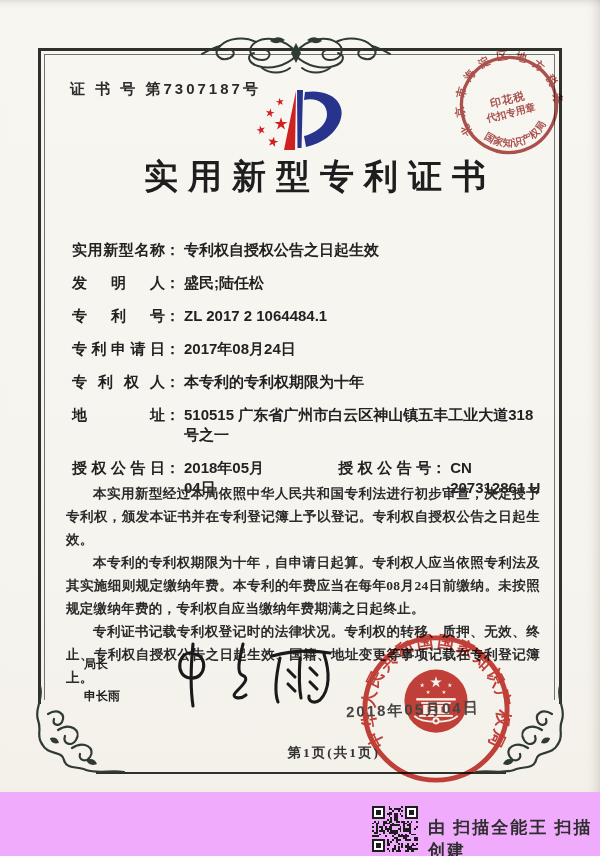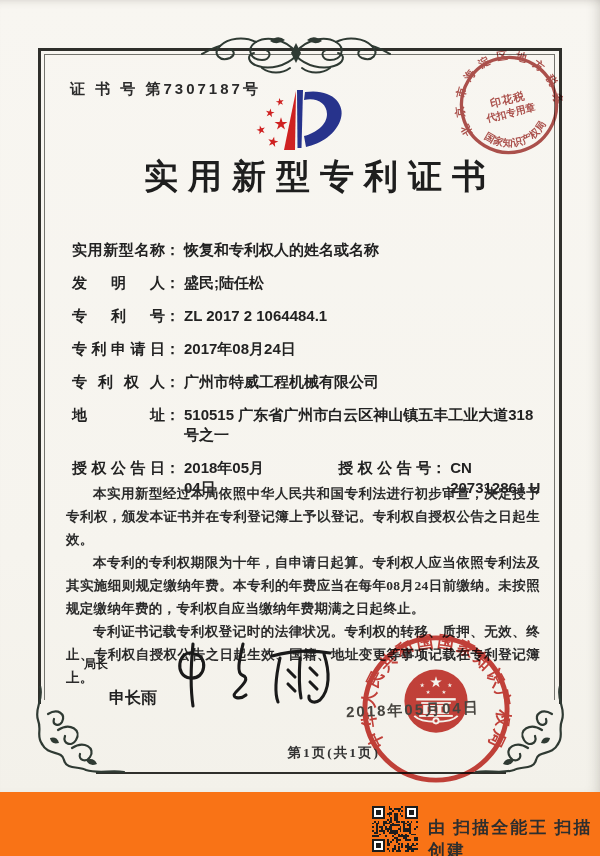--- a/index.html
+++ b/index.html
@@ -1,19 +1,19 @@
 <!DOCTYPE html>
 <html><head>
 <meta charset="utf-8">
 <style>
   html,body{margin:0;padding:0;background:#ffffff;}
   .page{
     position:relative;width:600px;height:856px;overflow:hidden;
     font-family:"Liberation Serif","DejaVu Serif",serif;color:#262626;
-    background:#f97316;
+    background:#f0abfc;
   }
   .paper{position:absolute;left:0;top:0;width:600px;height:792px;
     background:linear-gradient(180deg,#f8f6f1 0%,#f6f4ee 70%,#f3f1ea 100%);
     box-shadow:inset -10px 0 14px -10px rgba(60,55,45,.25), inset 0 8px 10px -8px rgba(60,55,45,.18);}
 
   
   .ln{position:absolute;background:#2f2f2b;}
   .ln.thin{background:#73736d;}
   .ornament{position:absolute;}
 
@@ -33,21 +33,21 @@
   .pair{display:flex;}
   .pair-right{margin-left:26px;}
 
   .body-text{position:absolute;left:66px;top:482px;width:474px;font-size:13.5px;
     line-height:23px;font-weight:600;color:#2b2b2b;text-align:justify;letter-spacing:.3px;}
   .body-text p{margin:0;text-indent:2em;}
 
   .sig-title{position:absolute;left:84px;top:656px;font-family:"Liberation Sans","DejaVu Sans",sans-serif;
     font-weight:700;font-size:12px;color:#222;}
   .sig-name{position:absolute;left:84px;top:688px;font-family:"Liberation Sans","DejaVu Sans",sans-serif;
-    font-weight:700;font-size:16px;color:#222;margin-left:25px;}
+    font-weight:700;font-size:12px;color:#222;}
   .sig-svg{position:absolute;left:160px;top:638px;}
 
   .seal{position:absolute;left:357px;top:630px;mix-blend-mode:multiply;opacity:.93;}
   .seal-date{position:absolute;left:346px;top:700px;width:180px;font-family:"Liberation Sans","DejaVu Sans",sans-serif;
     font-weight:700;font-size:15px;letter-spacing:2px;color:#46443f;transform:rotate(-2deg);z-index:5;}
 
   .stamp{position:absolute;left:450px;top:48px;transform:rotate(-14deg);mix-blend-mode:multiply;opacity:.85;}
 
   .page-num{position:absolute;left:180px;top:744px;width:200px;text-align:right;
     font-size:13.5px;letter-spacing:2px;font-weight:600;color:#333;}
@@ -119,41 +119,41 @@
       <use href="#st" transform="translate(23,58) scale(5.4) rotate(12)"></use>
     </g>
   </svg>
 
   <div class="title">实用新型专利证书</div>
 
   <div class="fields">
     <div class="frow">
       <span class="flabel">实用新型名称</span>
         <span class="fcolon">：</span>
-        <span class="fvalue">恢复和专利权人的姓名或名称</span>
+        <span class="fvalue">专利权自授权公告之日起生效</span>
     </div>
     <div class="frow">
       <span class="flabel">发明人</span>
         <span class="fcolon">：</span>
         <span class="fvalue">盛民;陆任松</span>
     </div>
     <div class="frow">
       <span class="flabel">专利号</span>
         <span class="fcolon">：</span>
         <span class="fvalue">ZL 2017 2 1064484.1</span>
     </div>
     <div class="frow">
       <span class="flabel">专利申请日</span>
         <span class="fcolon">：</span>
         <span class="fvalue">2017年08月24日</span>
     </div>
     <div class="frow">
       <span class="flabel">专利权人</span>
         <span class="fcolon">：</span>
-        <span class="fvalue">广州市特威工程机械有限公司</span>
+        <span class="fvalue">本专利的专利权期限为十年</span>
     </div>
     <div class="frow">
       <span class="flabel">地址</span>
         <span class="fcolon">：</span>
         <span class="fvalue" style="max-width:358px;">510515 广东省广州市白云区神山镇五丰工业大道318号之一</span>
     </div>
     <div class="frow frow-two">
       <span class="pair">
         <span class="flabel">授权公告日</span>
           <span class="fcolon">：</span>

